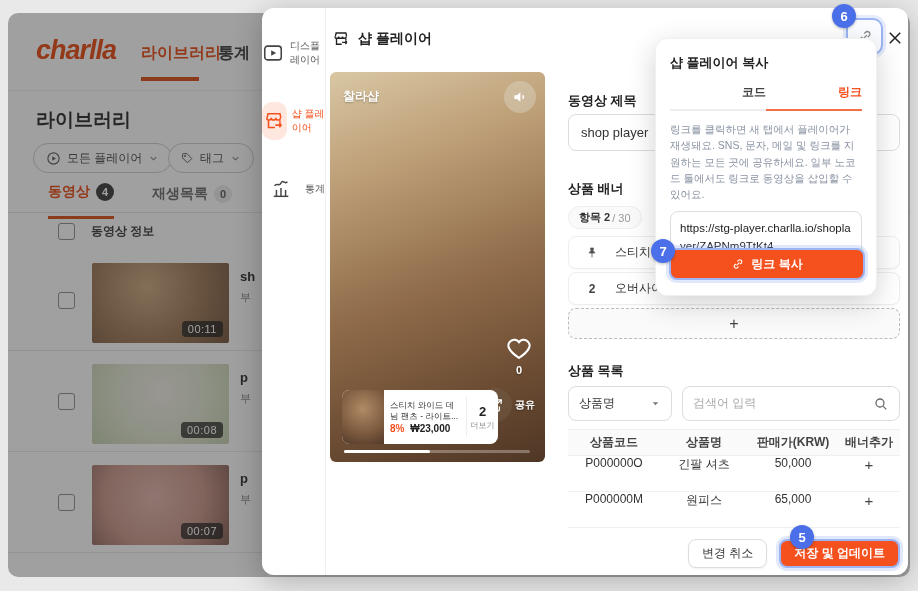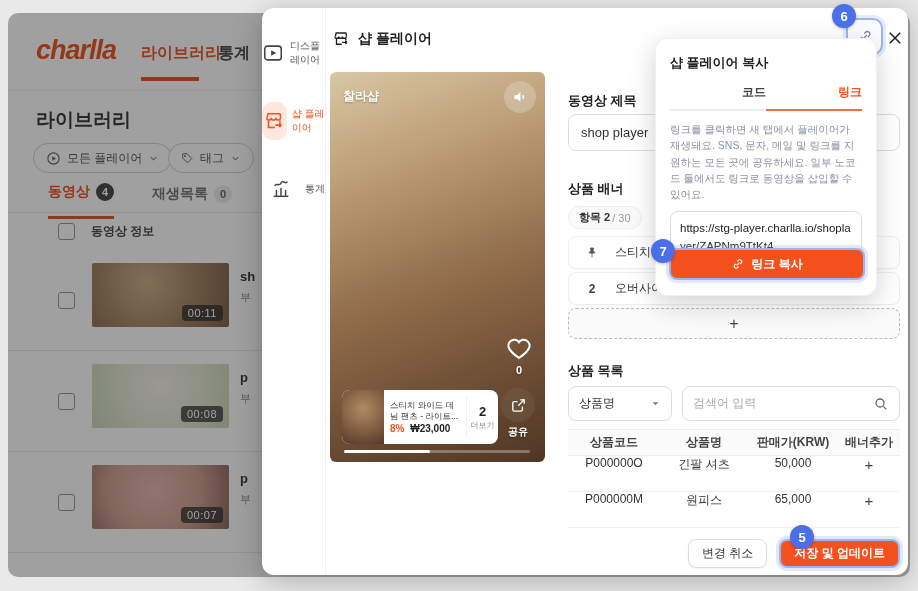--- a/index.html
+++ b/index.html
@@ -21,21 +21,21 @@
   .lib-tab { display:flex; align-items:center; gap:6px; font-size:14px; font-weight:bold; color:#666; padding-bottom:15px;margin-left:12px; }
   .lib-tab.active { color:#e8440c; border-bottom:3px solid #d9480f; }
   .cnt-badge { width:18px; height:18px; border-radius:50%; font-size:11px; display:flex; align-items:center; justify-content:center; }
   .cnt-dark { background:#333; color:#fff; }
   .cnt-light { background:#e9e9e9; color:#555; }
   .tabs-sep { position:absolute; left:0; top:199px; width:100%; height:1px; background:#e5e5e5; }
   .checkbox { width:17px; height:17px; border:1.7px solid #8a8a8a; border-radius:3px; background:#fff; }
   .list-header { position:absolute; left:50px; top:210px; display:flex; align-items:center; gap:16px; font-size:12px; font-weight:bold; color:#333; }
   .video-row { position:absolute; left:0; width:258px; height:100px; border-bottom:1px solid #e8e8e8; }
   .video-row .checkbox { position:absolute; left:50px; top:41px; }
-  .thumb { position:absolute; left:84px; top:12px; width:137px; height:64px; border-radius:2px; overflow:hidden; }
+  .thumb { position:absolute; left:84px; top:12px; width:137px; height:80px; border-radius:2px; overflow:hidden; }
   .thumb-1 { background:radial-gradient(circle at 40% 30%, #caa57d, #9a7350 55%, #6e4e35); }
   .thumb-2 { background:radial-gradient(circle at 50% 35%, #f2efe6, #dde3cc 55%, #c3d0ad); }
   .thumb-3 { background:radial-gradient(circle at 45% 40%, #dfb3a8, #c89486 55%, #7c564b); }
   .duration { position:absolute; right:6px; bottom:6px; background:rgba(20,20,20,0.75); color:#fff; font-size:11px; padding:2px 6px; border-radius:4px; letter-spacing:0.5px; }
   .row-text { position:absolute; left:232px; top:18px; width:30px; overflow:hidden; }
   .row-title { font-size:13px; font-weight:bold; color:#222; white-space:nowrap; }
   .row-sub { font-size:11px; color:#888; margin-top:6px; white-space:nowrap; }
 
   
   .modal { position:absolute; left:262px; top:8px; width:646px; height:567px; background:#fff; border-radius:12px; box-shadow:0 6px 30px rgba(0,0,0,0.25); z-index:10; }
@@ -51,21 +51,21 @@
   .step-badge { position:absolute; width:24px; height:24px; border-radius:50%; background:#4a6fe8; color:#fff; font-size:13px; font-weight:bold; display:flex; align-items:center; justify-content:center; box-shadow:0 1px 3px rgba(0,0,0,0.25); z-index:30; }
   .badge-6 { left:570px; top:-4px; }
 
   
   .player { position:absolute; left:68px; top:64px; width:215px; height:390px; border-radius:6px; overflow:hidden;
     background:linear-gradient(160deg,#d8c7a3 0%,#c0a27b 22%,#8f6b49 55%,#6b4c33 80%,#4f3625 100%); }
   .player-brand { position:absolute; left:13px; top:16px; color:#fff; font-size:12px; font-weight:bold; text-shadow:0 1px 2px rgba(0,0,0,0.3); }
   .sound-btn { position:absolute; right:9px; top:9px; width:32px; height:32px; border-radius:50%; background:rgba(230,225,215,0.35); display:flex; align-items:center; justify-content:center; color:#fff; }
   .heart-wrap { position:absolute; right:12px; top:262px; display:flex; flex-direction:column; align-items:center; color:#fff; }
   .likes { font-size:11px; font-weight:bold; margin-top:2px; text-shadow:0 1px 2px rgba(0,0,0,0.4); }
-  .share-wrap { position:absolute; right:10px; top:316px; display:flex; flex-direction:column; align-items:center; color:#fff; gap:3px; }
+  .share-wrap { position:absolute; right:10px; top:316px; display:flex; flex-direction:row; align-items:center; color:#fff; gap:3px; }
   .share-circle { width:34px; height:34px; border-radius:50%; background:rgba(120,100,80,0.35); display:flex; align-items:center; justify-content:center; }
   .share-label { font-size:10px; font-weight:bold; text-shadow:0 1px 2px rgba(0,0,0,0.4); }
   .prod-card { position:absolute; left:12px; top:318px; width:156px; height:54px; background:#fff; border-radius:8px; display:flex; align-items:center; overflow:hidden; }
   .prod-thumb { width:42px; height:54px; background:radial-gradient(circle at 50% 35%, #b08b66, #7c5a3e 60%, #53392a); flex:none; }
   .prod-info { flex:1; padding:4px 6px; min-width:0; }
   .prod-title { font-size:8.5px; color:#333; line-height:1.25; height:21px; overflow:hidden; }
   .prod-price-line { font-size:10px; font-weight:bold; margin-top:2px; }
   .prod-discount { color:#f4511e; }
   .prod-price { color:#222; margin-left:3px; }
   .prod-more { width:32px; flex:none; border-left:1px solid #eee; display:flex; flex-direction:column; align-items:center; justify-content:center; height:40px; }

